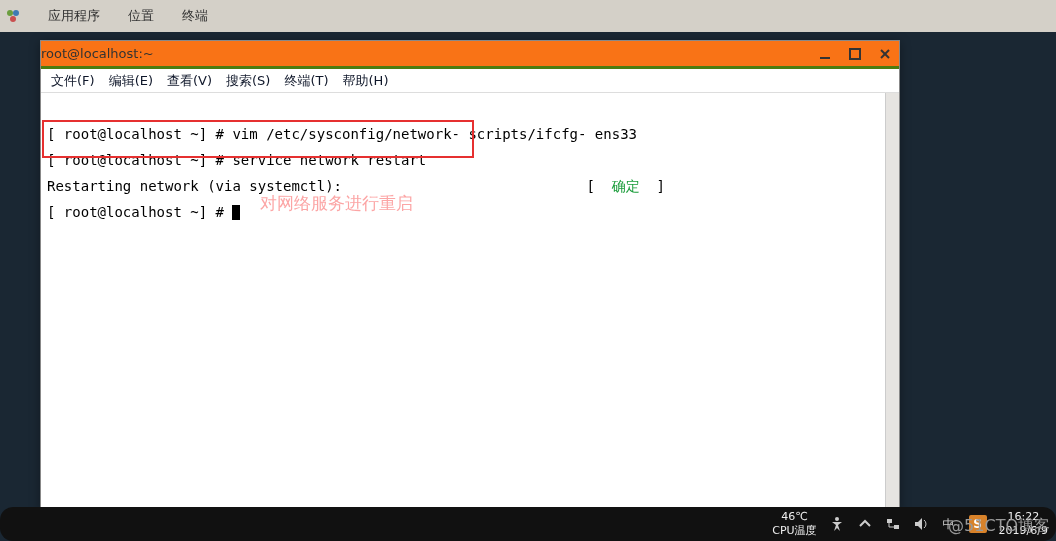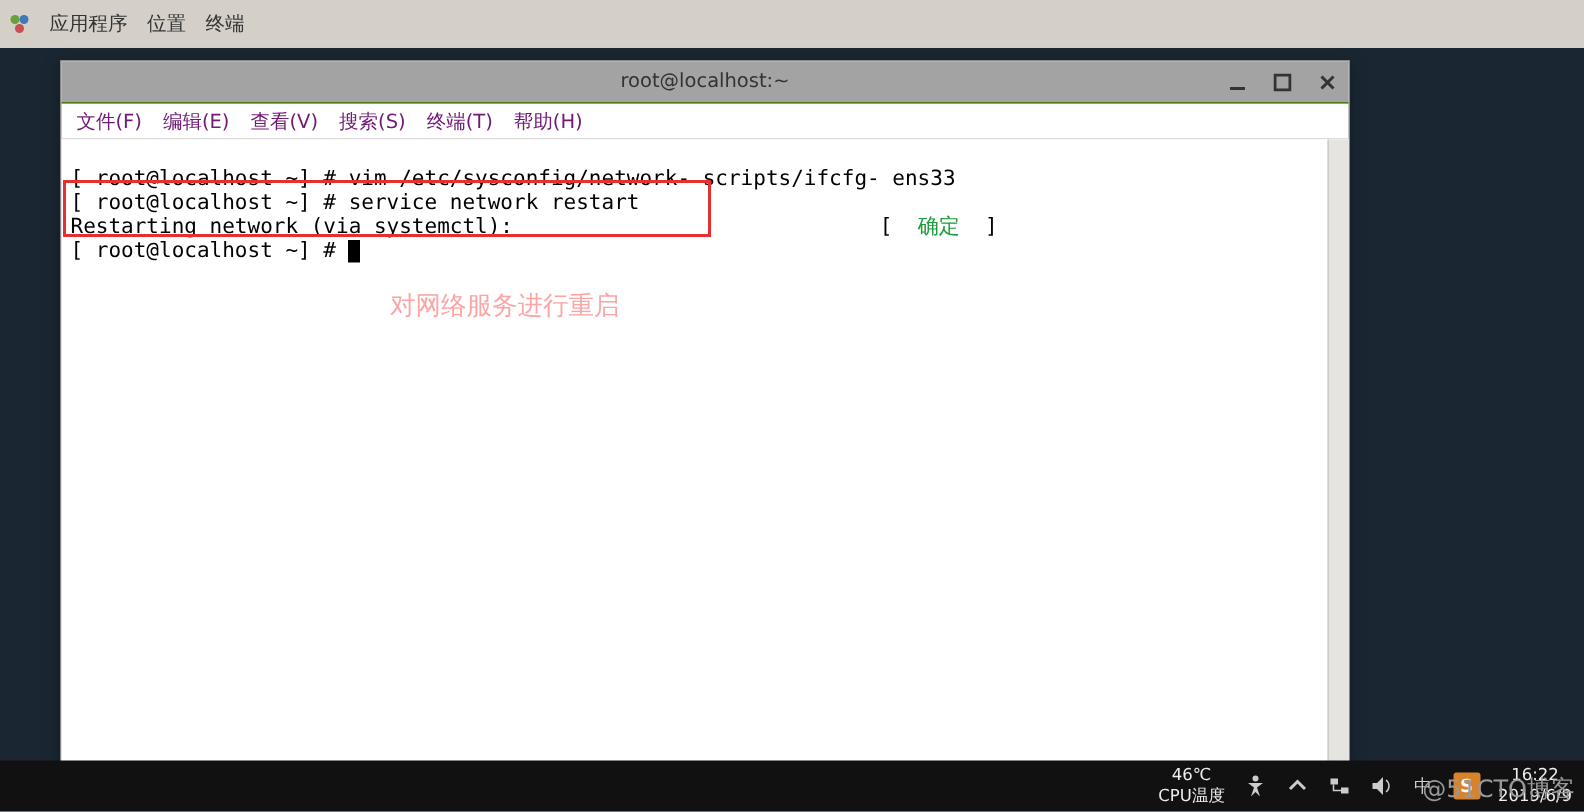--- a/index.html
+++ b/index.html
@@ -11,21 +11,21 @@
       background: #1a2733;
       overflow: hidden;
       position: relative;
     }
     .desktop-menubar {
       height: 24px;
       background: #d4d0c8;
       display: flex;
       align-items: center;
       padding: 16px 6px;
-      gap: 5px;
+      gap: 20px;
       color: #333;
       font-size: 13px;
     }
     .desktop-menubar .app-icon {
       width: 14px;
       height: 14px;
       display: inline-block;
       margin-right: 4px;
     }
     .desktop-menubar .menu-item {
@@ -39,26 +39,26 @@
       width: 860px;
       height: 470px;
       background: #ffffff;
       border: 1px solid #888;
       box-shadow: 0 2px 10px rgba(0,0,0,0.35);
       display: flex;
       flex-direction: column;
     }
     .titlebar {
       height: 28px;
-      background: #a3a3a3;
-      display: flex;
-      align-items: center;
-      justify-content: center;
+      background: #f97316;
+      display: flex;
+      align-items: center;
+      justify-content: flex-start;
       position: relative;
-      border-bottom: 1px solid #4d7c0f;
+      border-bottom: 3px solid #4d7c0f;
       font-size: 13px;
       color: #333;
     }
     .win-buttons {
       position: absolute;
       right: 6px;
       top: 0;
       height: 100%;
       display: flex;
       align-items: center;
@@ -74,31 +74,31 @@
       color: #333;
       cursor: pointer;
       font-weight: bold;
     }
     .term-menubar {
       height: 24px;
       display: flex;
       align-items: center;
       padding: 0 10px;
       gap: 14px;
-      color: #701a75;
+      color: #0f172a;
       font-size: 13px;
       border-bottom: 1px solid #ddd;
     }
     .term-menubar span { cursor: pointer; }
     .terminal-body {
       flex: 1;
       background: #ffffff;
       font-family: "DejaVu Sans Mono", monospace;
       font-size: 14px;
-      line-height: 16px;
+      line-height: 26px;
       color: #000;
       position: relative;
       padding: 2px 6px;
       white-space: pre;
     }
     .scrollbar {
       position: absolute;
       right: 0;
       top: 0;
       bottom: 0;
@@ -135,20 +135,21 @@
       left: 0; right: 0; bottom: 0;
       height: 34px;
       background: #111;
       color: #eee;
       display: flex;
       align-items: center;
       justify-content: flex-end;
       padding: 0 8px;
       font-size: 11px;
       gap: 12px;
+      border-radius: 13px;
     }
     .taskbar .temp-block { text-align: center; line-height: 14px; }
     .taskbar .tray-icon {
       width: 16px; height: 16px;
       display: inline-flex;
       align-items: center;
       justify-content: center;
       color: #ccc;
       font-size: 12px;
     }

